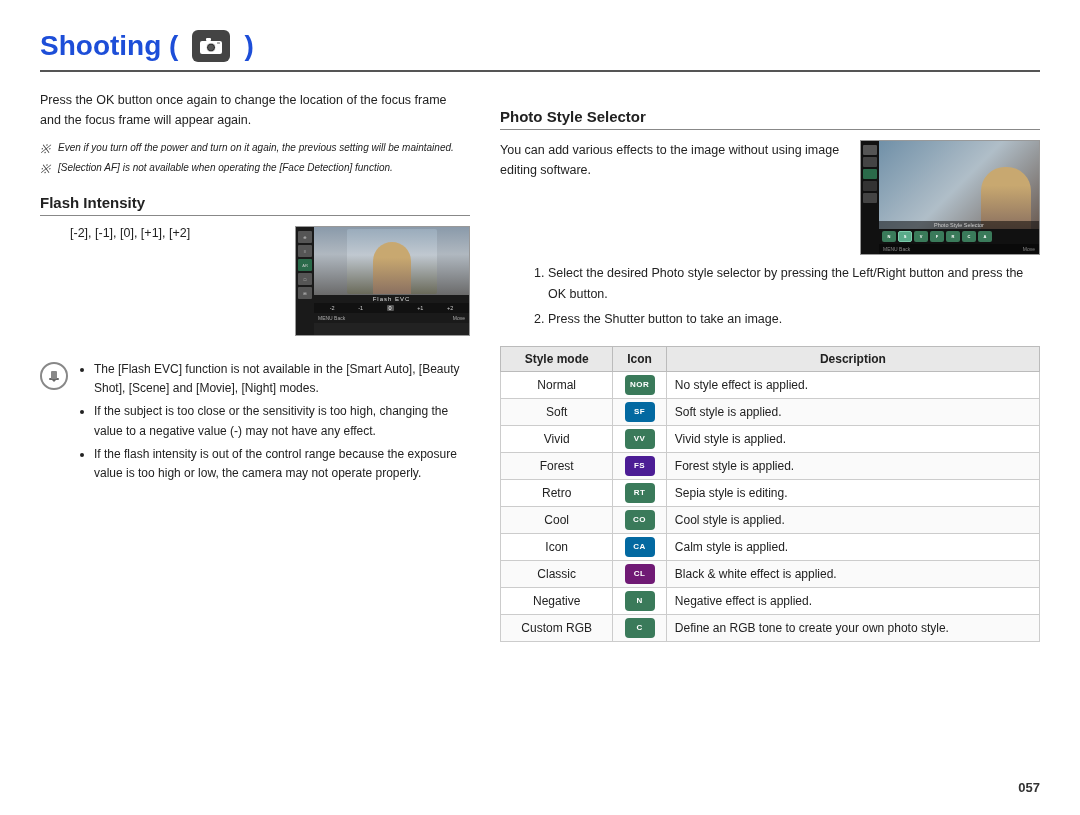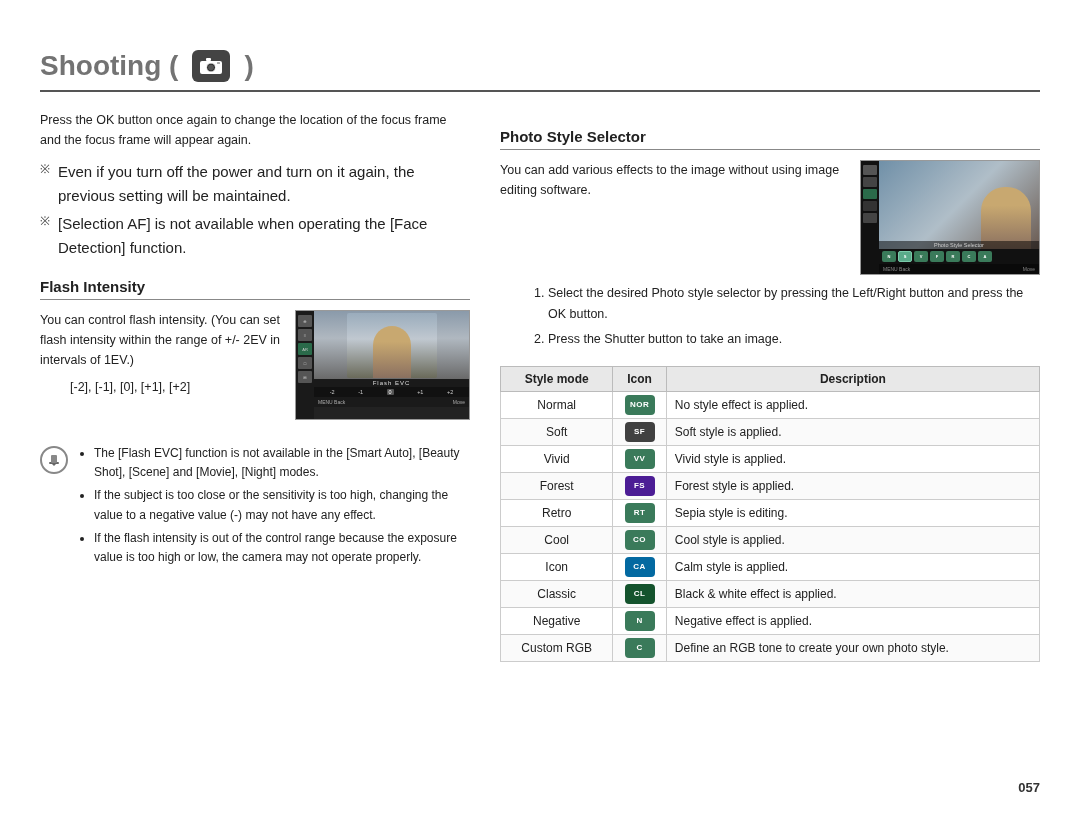--- a/index.html
+++ b/index.html
@@ -22,25 +22,24 @@
     .page-header {
       border-bottom: 2px solid #555;
       padding-bottom: 8px;
       margin-bottom: 18px;
       display: flex;
       align-items: center;
     }
     .page-title {
       font-size: 28px;
       font-weight: bold;
-      color: #737373;
+      color: #1d4ed8;
       display: flex;
       align-items: center;
       gap: 10px;
-      margin-top: 20px;
     }
     .camera-icon-box {
       display: inline-flex;
       align-items: center;
       justify-content: center;
       background: #444;
       border-radius: 6px;
       width: 38px;
       height: 32px;
       margin: 0 4px;
@@ -75,25 +74,26 @@
       line-height: 1.6;
       margin-bottom: 10px;
     }
 
     .note-list {
       list-style: none;
       padding: 0;
       margin: 0 0 12px 0;
     }
     .note-list li {
-      font-size: 15px;
+      font-size: 10px;
       line-height: 1.6;
       padding-left: 18px;
       position: relative;
       margin-bottom: 4px;
+      font-style: italic;
     }
     .note-list li::before {
       content: "※";
       position: absolute;
       left: 0;
       color: #444;
       font-size: 12px;
     }
 
     .flash-label {
@@ -416,21 +416,20 @@
                 <span>+2</span>
               </div>
               <div class="flash-bottom-bar" style="background:#1a1a1a; display:flex; justify-content:space-between; padding:2px 4px; font-size:5px; color:#aaa;">
                 <span>MENU Back</span>
                 <span>Move</span>
               </div>
             </div>
           </div>
         </div>
 
-        <p class="intro-text">You can control flash intensity. (You can set flash intensity within the range of +/- 2EV in intervals of 1EV.)</p>
         <p class="flash-label">[-2], [-1], [0], [+1], [+2]</p>
       </div>
 
       <div class="note-box">
         <div class="note-icon">
           <svg width="14" height="14" viewBox="0 0 14 14">
             <rect x="2" y="9" width="10" height="2" rx="1" fill="#666"></rect>
             <rect x="4" y="2" width="6" height="8" rx="1" fill="#888"></rect>
             <polygon points="4,10 7,13 10,10" fill="#666"></polygon>
           </svg>
@@ -500,21 +499,21 @@
         <tbody id="style-table-body">
         <tr>
               <td>Normal</td>
               <td style="text-align: center;"><span class="icon-badge" style="background: rgb(58, 122, 90);">
                   <span class="icon-badge-text">NOR</span>
                 </span></td>
               <td>No style effect is applied.</td>
             </tr>
             <tr>
               <td>Soft</td>
-              <td style="text-align: center;"><span class="icon-badge" style="background: #404040;">
+              <td style="text-align: center;"><span class="icon-badge" style="background: #0369a1;">
                   <span class="icon-badge-text">SF</span>
                 </span></td>
               <td>Soft style is applied.</td>
             </tr>
             <tr>
               <td>Vivid</td>
               <td style="text-align: center;"><span class="icon-badge" style="background: rgb(58, 122, 90);">
                   <span class="icon-badge-text">VV</span>
                 </span></td>
               <td>Vivid style is applied.</td>
@@ -542,21 +541,21 @@
             </tr>
             <tr>
               <td>Icon</td>
               <td style="text-align: center;"><span class="icon-badge" style="background: #0369a1;">
                   <span class="icon-badge-text">CA</span>
                 </span></td>
               <td>Calm style is applied.</td>
             </tr>
             <tr>
               <td>Classic</td>
-              <td style="text-align: center;"><span class="icon-badge" style="background: #14532d;">
+              <td style="text-align: center;"><span class="icon-badge" style="background: #701a75;">
                   <span class="icon-badge-text">CL</span>
                 </span></td>
               <td>Black &amp; white effect is applied.</td>
             </tr>
             <tr>
               <td>Negative</td>
               <td style="text-align: center;"><span class="icon-badge" style="background: rgb(58, 122, 90);">
                   <span class="icon-badge-text">N</span>
                 </span></td>
               <td>Negative effect is applied.</td>

